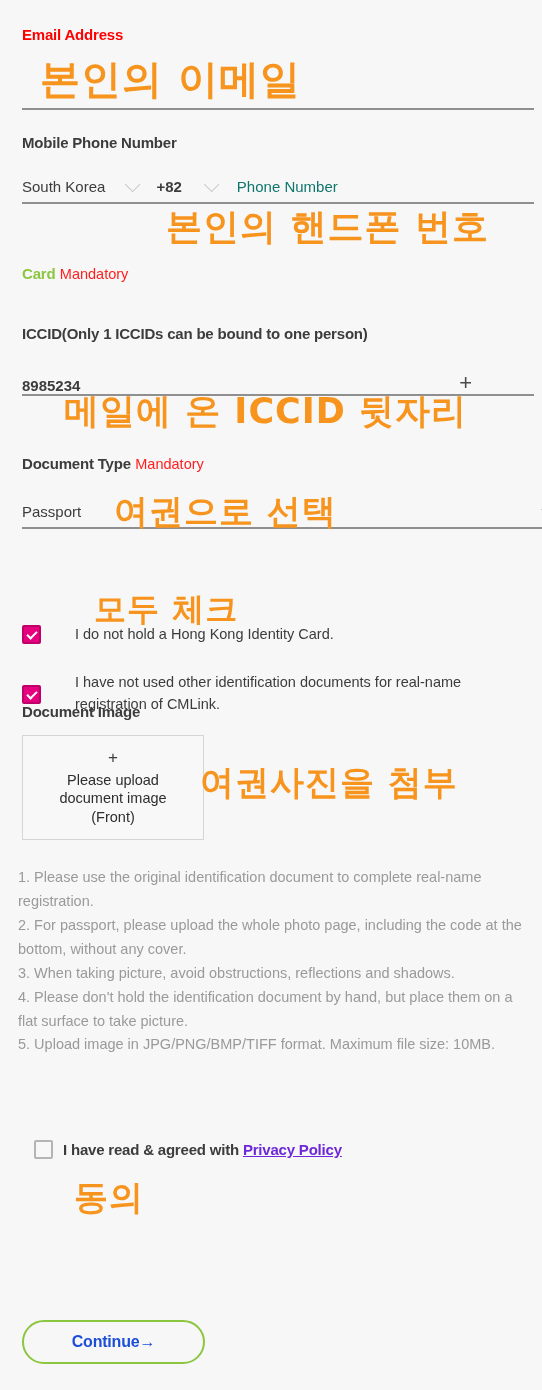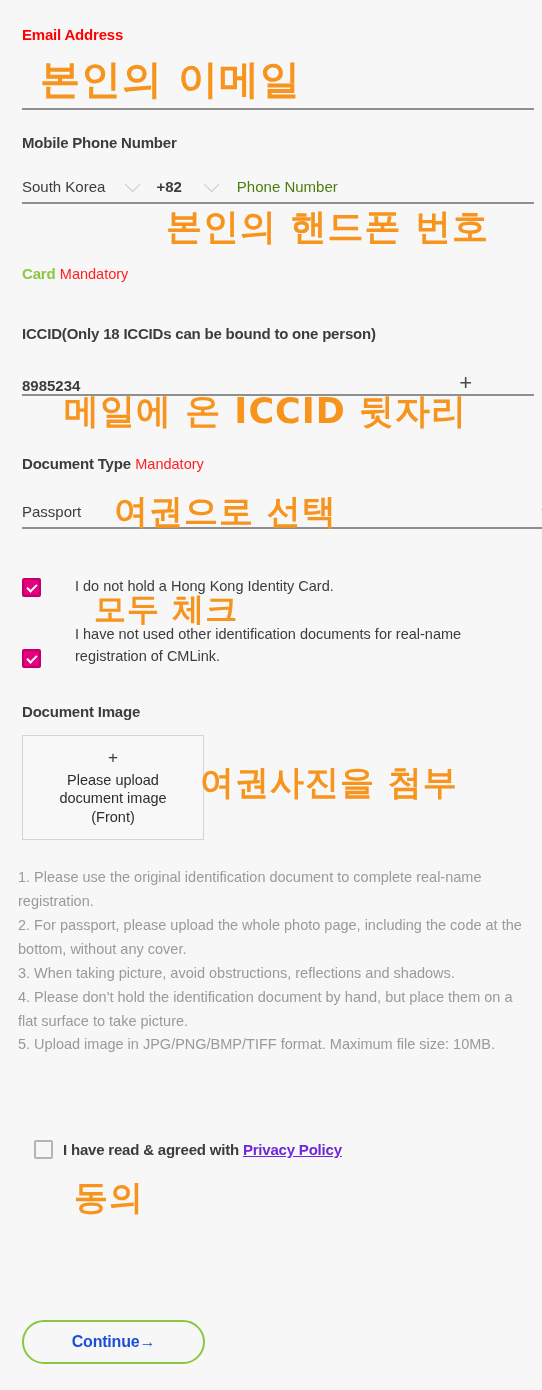--- a/index.html
+++ b/index.html
@@ -40,21 +40,21 @@
     border-bottom: 2px solid #8f8f8f;
     height: 34px;
     display: flex;
     align-items: center;
   }
   .field-text {
     font-size: 15px;
     color: #3c3c3c;
     font-weight: normal;
   }
-  .field-placeholder { font-size: 15px; color: #4d7c0f; }
+  .field-placeholder { font-size: 15px; color: #0f766e; }
 
   .chev {
     display: inline-block;
     width: 11px; height: 11px;
     border-right: 1.6px solid #c9c9c9;
     border-bottom: 1.6px solid #c9c9c9;
     transform: rotate(45deg) translateY(-3px);
     flex: none;
   }
 
@@ -76,21 +76,21 @@
     width: 8px; height: 4px;
     border-left: 2px solid #ffffff;
     border-bottom: 2px solid #ffffff;
     transform: rotate(-45deg);
   }
   .cb-empty {
     background: #f7f7f7;
     border: 2px solid #b4b4b4;
   }
 
-  .consent-row { display: flex; gap: 34px; align-items: flex-end; }
+  .consent-row { display: flex; gap: 34px; align-items: center; margin-top: 48px; }
   .consent-text {
     font-size: 14.5px;
     color: #3c3c3c;
     line-height: 1.55;
     max-width: 468px;
   }
 
   
   .upload-box {
     width: 182px; height: 105px;
@@ -196,21 +196,21 @@
     <span class="field-text" style="margin-left:20px;font-weight:bold">+82</span>
     <span class="chev" style="margin-left:22px"></span>
     <span class="field-placeholder" style="margin-left:22px">Phone Number</span>
   </div>
 
   <div id="lbl-card">
     <span class="label label-green">Card</span>
     <span class="mandatory">Mandatory</span>
   </div>
 
-  <div id="lbl-iccid" class="label">ICCID(Only 18 ICCIDs can be bound to one person)</div>
+  <div id="lbl-iccid" class="label">ICCID(Only 1 ICCIDs can be bound to one person)</div>
   <div id="row-iccid" class="field-row">
     <span class="field-text" style="font-weight:bold">8985234</span>
     <span class="plus-btn" style="margin-left:auto;margin-right:62px">+</span>
   </div>
 
   <div id="lbl-doctype">
     <span class="label">Document Type</span>
     <span class="mandatory">Mandatory</span>
   </div>
   <div id="row-doctype" class="field-row">

